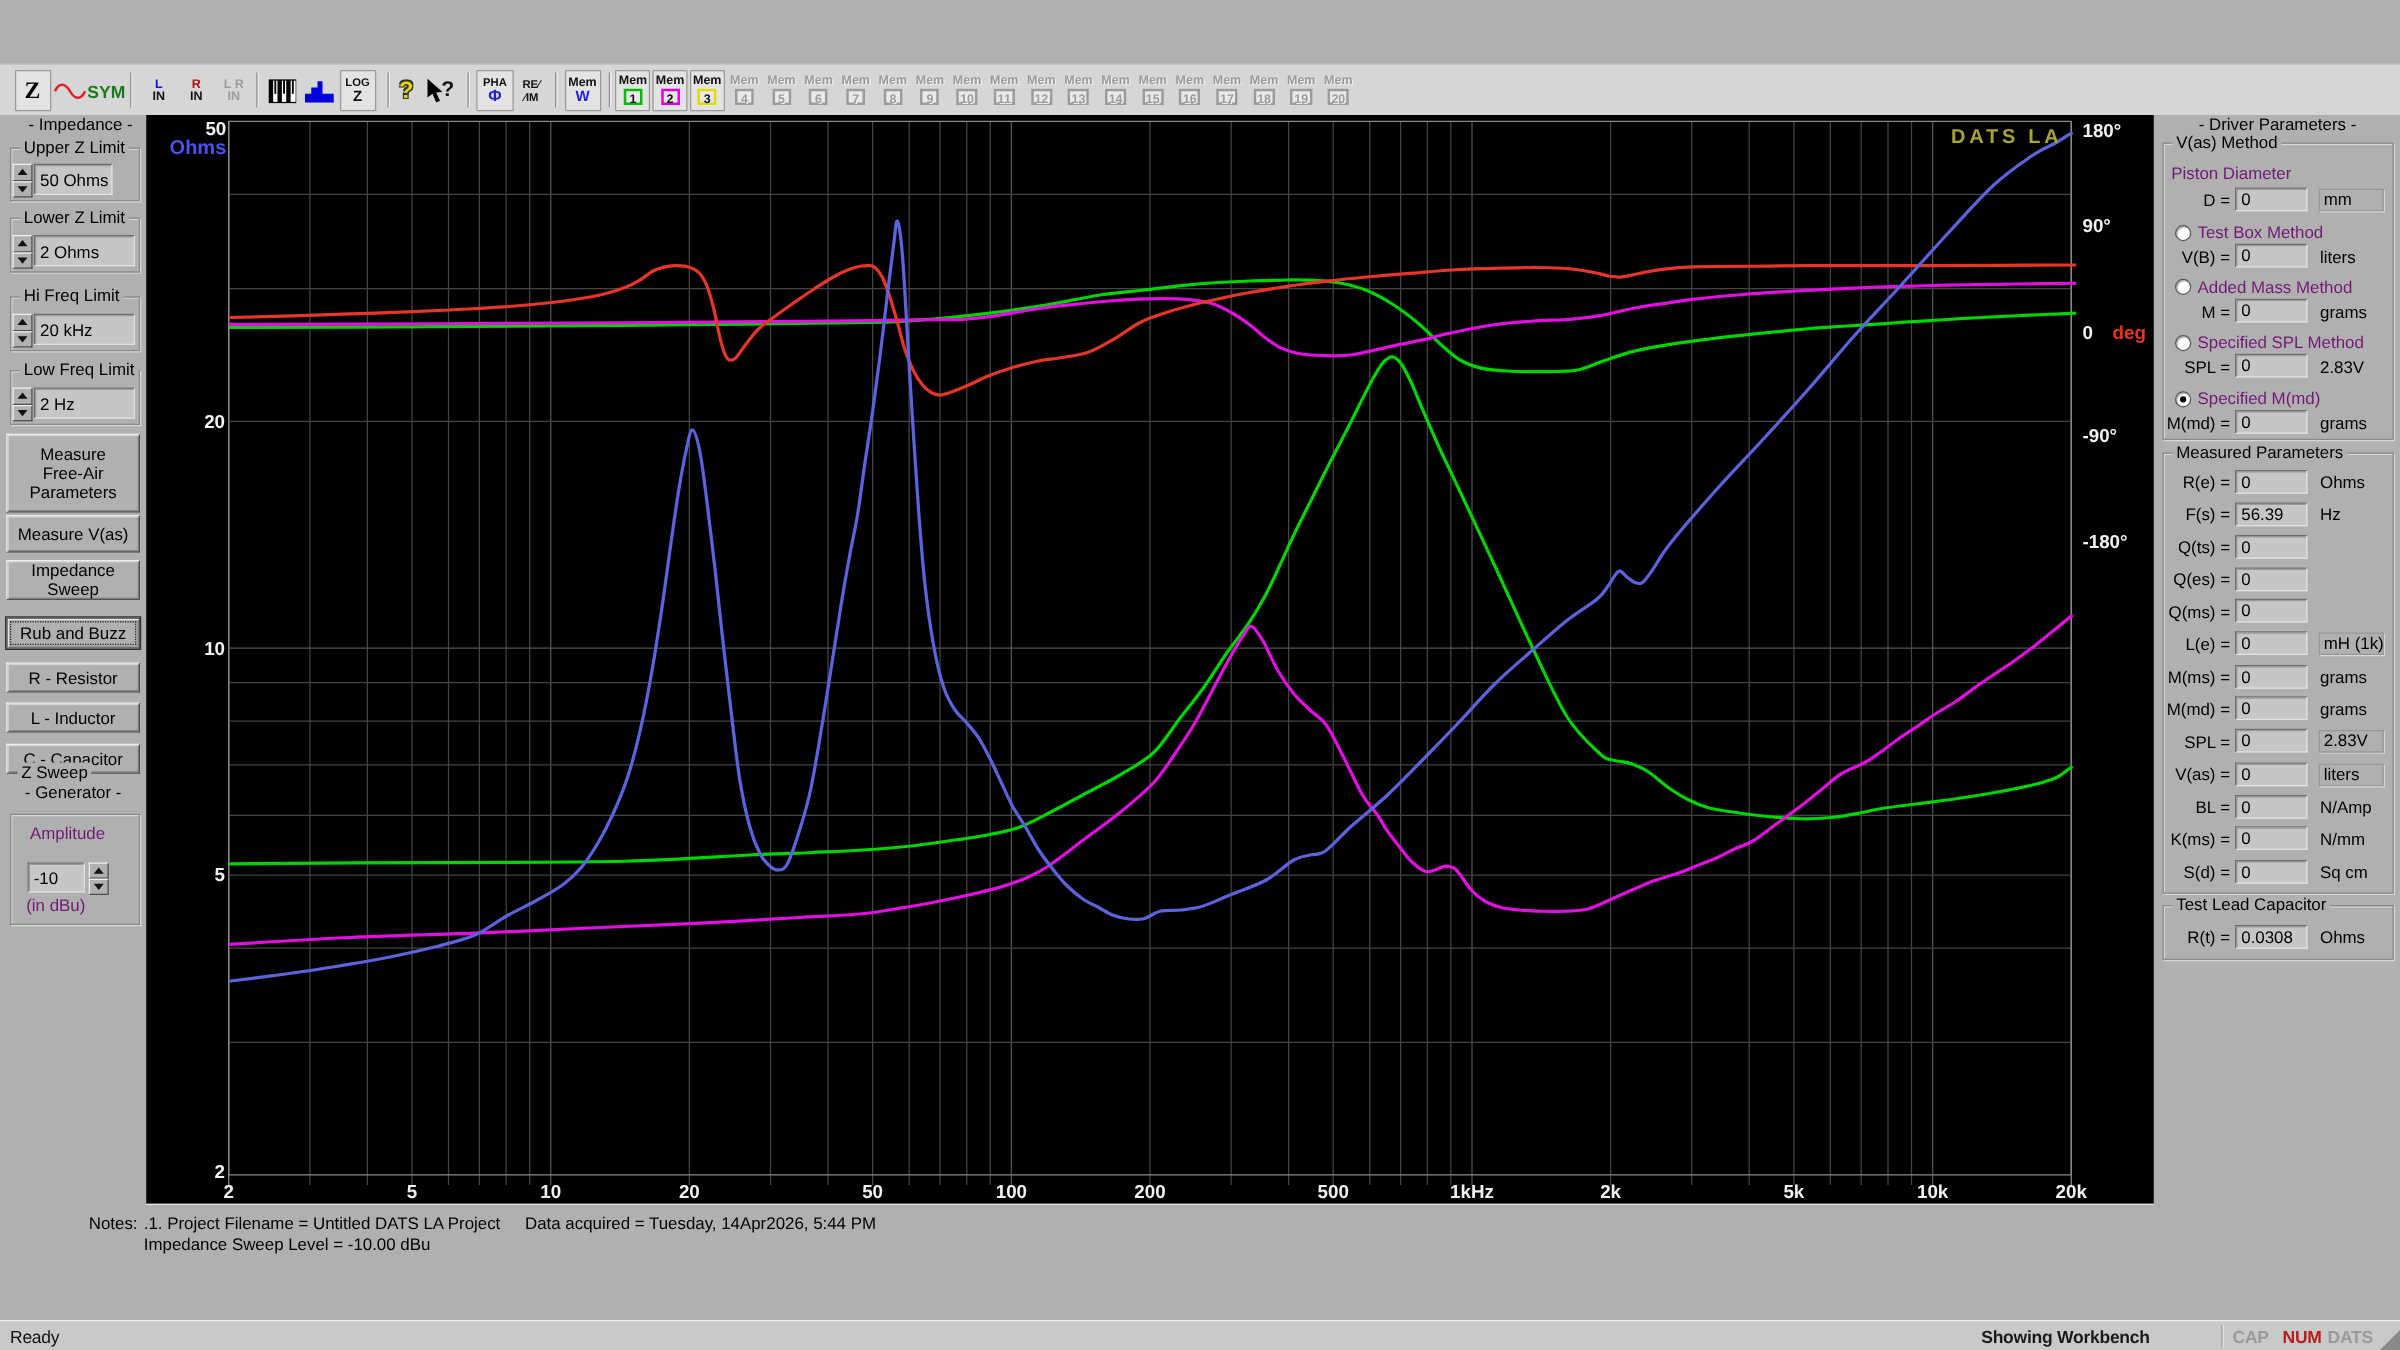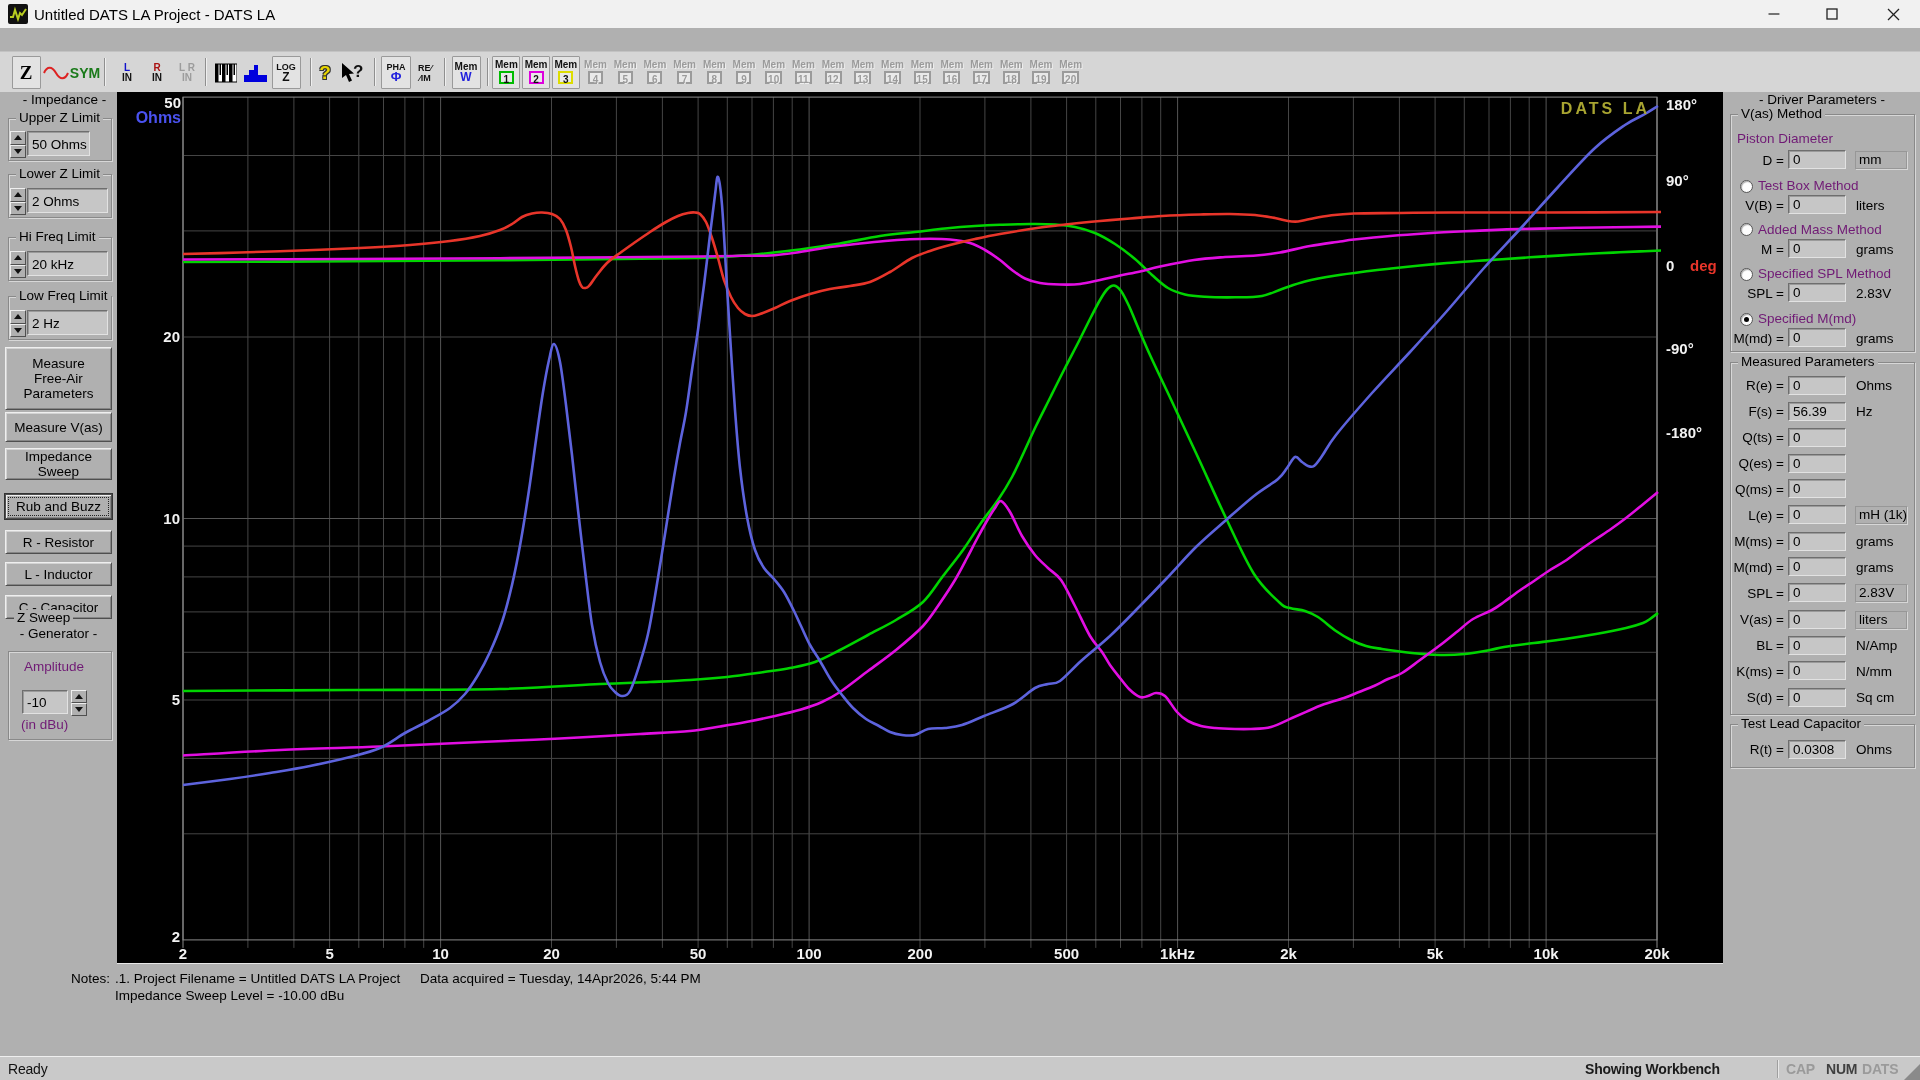--- a/index.html
+++ b/index.html
@@ -30,43 +30,20 @@
 .sb { flex:1; background:#b0b0b0; border:1px solid; border-color:#efefef #4f4f4f #4f4f4f #efefef; display:flex; align-items:center; justify-content:center; }
 .tri-up { width:0; height:0; border-left:4px solid transparent; border-right:4px solid transparent; border-bottom:5px solid #111; }
 .tri-dn { width:0; height:0; border-left:4px solid transparent; border-right:4px solid transparent; border-top:5px solid #111; }
 .notes { position:absolute; font-size:13.5px; color:#000; white-space:nowrap; }
 #statusbar { position:absolute; left:0; top:1056px; width:1920px; height:24px; background:#c9c9c9; border-top:1px solid #efefef; font-size:14px; color:#111; }
 #statusbar span { letter-spacing:-0.2px; }
 .wbtn { position:absolute; top:0; width:46px; height:28px; display:flex; align-items:center; justify-content:center; }
 </style></head>
 <body>
 <div id="page">
-<div id="titlebar">
-  <svg style="position:absolute;left:8px;top:4px" width="20" height="20" viewBox="0 0 20 20">
-        <rect x="0" y="0" width="20" height="20" rx="2" fill="#111"></rect>
-        <path d="M2 13 L5 13 L7 6 L10 15 L12 9 L14 11 L18 5" fill="none" stroke="#b8cc20" stroke-width="2"></path>
-      </svg>
-  <div id="title">Untitled DATS LA Project - DATS LA</div>
-  <div class="wbtn" style="left:1751px">
-        <svg width="12" height="12">
-          <line x1="0.5" y1="6" x2="11.5" y2="6" stroke="#222" stroke-width="1.2"></line>
-        </svg>
-      </div>
-  <div class="wbtn" style="left:1809px">
-        <svg width="12" height="12">
-          <rect x="1" y="1" width="10" height="10" fill="none" stroke="#222" stroke-width="1.3"></rect>
-        </svg>
-      </div>
-  <div class="wbtn" style="left:1870px">
-        <svg width="13" height="13">
-          <line x1="1" y1="1" x2="12" y2="12" stroke="#222" stroke-width="1.3"></line>
-          <line x1="12" y1="1" x2="1" y2="12" stroke="#222" stroke-width="1.3"></line>
-        </svg>
-      </div>
-</div>
 <div id="toolbar">
       <div class="tb chk" style="left:11.5px;width:29px">
         <span style="font-size:19px;font-weight:bold;font-family:'Liberation Serif',serif">Z</span>
       </div>
 <div class="tb" style="left:43.0px;width:26px">
         <svg width="26" height="16" viewBox="0 0 26 16">
           <path d="M1 8 C4 1,9 1,13 8 C17 15,22 15,25 8" fill="none" stroke="#d22" stroke-width="2"></path>
         </svg>
       </div>
 <div class="tb" style="left:71.0px;width:28px">
@@ -412,19 +389,19 @@
 <div class="ulab" style="left:1856px;top:742px">Ohms</div>
 <div class="notes" style="left:71px;top:971px">Notes:</div>
 <div class="notes" style="left:115px;top:971px">.1. Project Filename = Untitled DATS LA Project</div>
 <div class="notes" style="left:420px;top:971px">Data acquired = Tuesday, 14Apr2026, 5:44 PM</div>
 <div class="notes" style="left:115px;top:988px">Impedance Sweep Level = -10.00 dBu</div>
 <div style="position:absolute;left:117px;top:963px;width:1606px;height:1px;background:#e8e8e8"></div>
 <div id="statusbar">
   <span style="position:absolute;left:8px;top:4px">Ready</span>
   <span style="position:absolute;left:1585px;top:4px;font-weight:bold;color:#1a1a1a">Showing Workbench</span>
   <span style="position:absolute;left:1786px;top:4px;font-weight:bold;color:#9a9a9a">CAP</span>
-  <span style="position:absolute;left:1826px;top:4px;font-weight:bold;color:#404040">NUM</span>
+  <span style="position:absolute;left:1826px;top:4px;font-weight:bold;color:#b91c1c">NUM</span>
   <span style="position:absolute;left:1862px;top:4px;font-weight:bold;color:#9a9a9a">DATS</span>
   <span style="position:absolute;left:1777px;top:3px;width:1px;height:18px;background:#9f9f9f;box-shadow:1px 0 0 #e8e8e8"></span>
   <svg style="position:absolute;right:0;bottom:0" width="16" height="16">
         <path d="M16 0 L16 16 L0 16 Z" fill="#8a8a8a"></path>
       </svg>
 </div>
 </div>
 </body></html>

